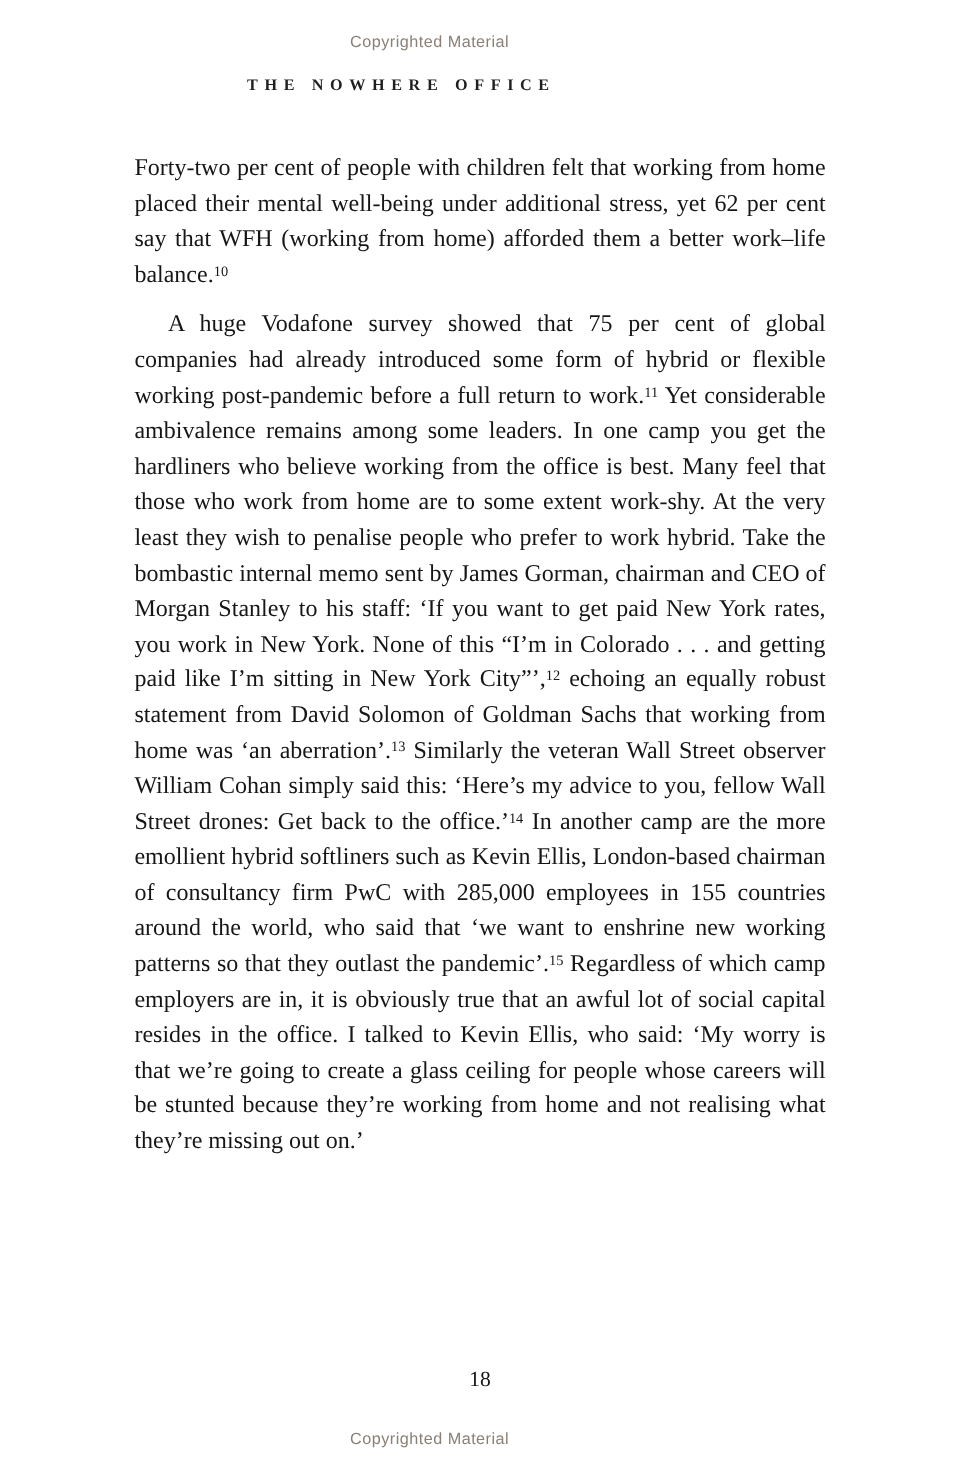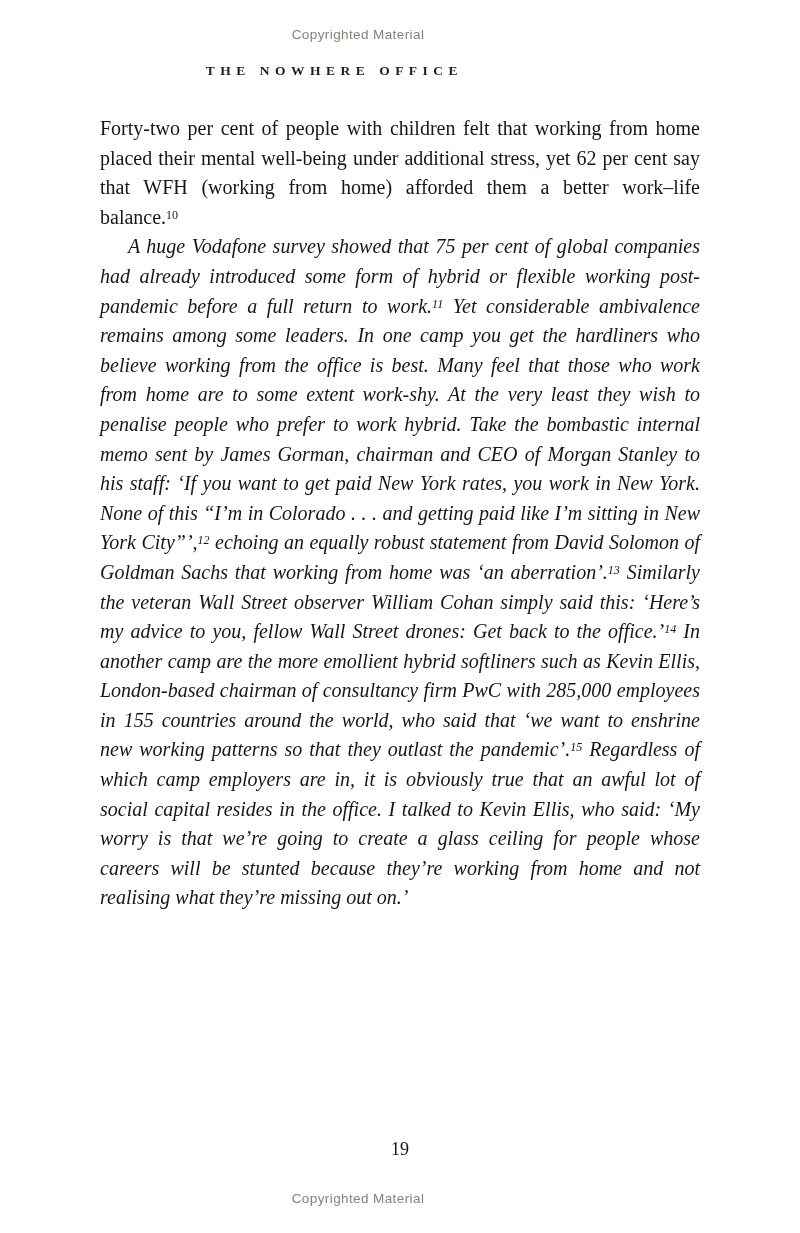--- a/index.html
+++ b/index.html
@@ -39,22 +39,22 @@
     color:var(--header-text,#1f1f1f);
   }
   .body-text{
     position:absolute;
     top:114px;left:100px;width:600px;
     font-size:20px;
     line-height:29.6px;
     text-align:justify;
     text-justify:inter-word;
   }
-  .para{margin:0;}
-  .para.indent{text-indent:28px;font-style:italic;}
+  .para{margin:12px;}
+  .para.indent{text-indent:28px;}
   .para sup{
     font-size:0.60em;
     line-height:0;
     vertical-align:baseline;
     position:relative;
     top:-0.42em;
   }
   .page-number{
     position:absolute;top:1139px;left:0;width:800px;
     text-align:center;
@@ -69,16 +69,16 @@
 <main>
   <div class="copyright copyright-top">Copyrighted Material</div>
 
   <div class="running-header">THE NOWHERE OFFICE</div>
 
   <section class="body-text" id="paragraphs">
       <p class="para"><span>Forty-two per cent of people with children felt that working from home placed their mental well-being under additional stress, yet 62 per cent say that WFH (working from home) afforded them a better work–life balance.</span><sup>10</sup></p>
       <p class="para indent"><span>A huge Vodafone survey showed that 75 per cent of global companies had already introduced some form of hybrid or flexible working post-pandemic before a full return to work.</span><sup>11</sup><span> Yet considerable ambivalence remains among some leaders. In one camp you get the hardliners who believe working from the office is best. Many feel that those who work from home are to some extent work-shy. At the very least they wish to penalise people who prefer to work hybrid. Take the bombastic internal memo sent by James Gorman, chairman and CEO of Morgan Stanley to his staff: ‘If you want to get paid New York rates, you work in New York. None of this “I’m in Colorado . . . and getting paid like I’m sitting in New York City”’,</span><sup>12</sup><span> echoing an equally robust statement from David Solomon of Goldman Sachs that working from home was ‘an aberration’.</span><sup>13</sup><span> Similarly the veteran Wall Street observer William Cohan simply said this: ‘Here’s my advice to you, fellow Wall Street drones: Get back to the office.’</span><sup>14</sup><span> In another camp are the more emollient hybrid softliners such as Kevin Ellis, London-based chairman of consultancy firm PwC with 285,000 employees in 155 countries around the world, who said that ‘we want to enshrine new working patterns so that they outlast the pandemic’.</span><sup>15</sup><span> Regardless of which camp employers are in, it is obviously true that an awful lot of social capital resides in the office. I talked to Kevin Ellis, who said: ‘My worry is that we’re going to create a glass ceiling for people whose careers will be stunted because they’re working from home and not realising what they’re missing out on.’</span></p>
     </section>
 
-  <div class="page-number">19</div>
+  <div class="page-number">18</div>
 
   <div class="copyright copyright-bottom">Copyrighted Material</div>
 </main>
 
 </body></html>

